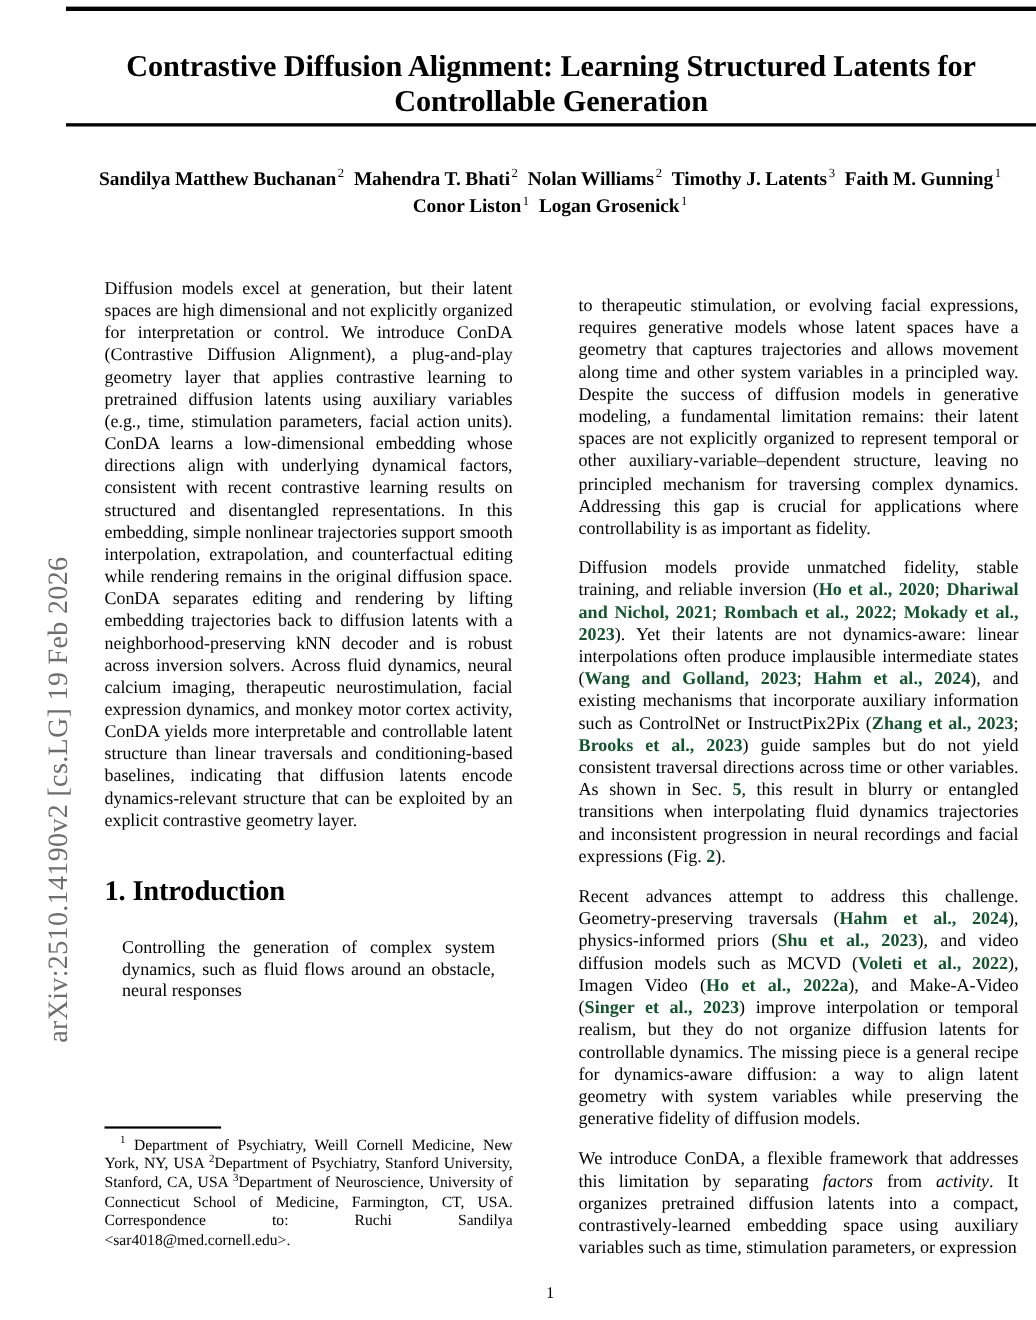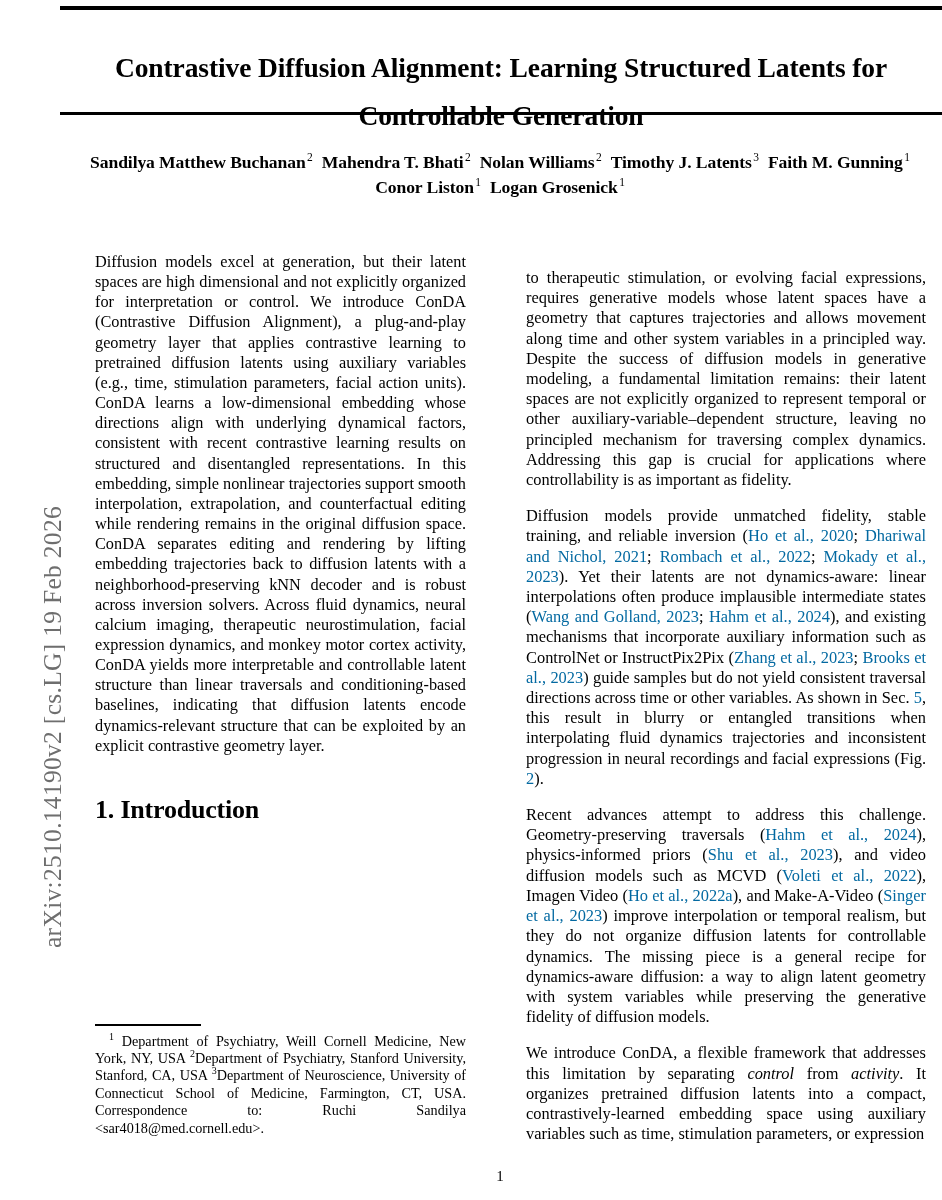--- a/index.html
+++ b/index.html
@@ -62,21 +62,21 @@
   }
 
   .paper-title {
     position: absolute;
     left: 4px;
     top: 26px;
     width: 878px;
     text-align: center;
     font-size: 27.5px;
     font-weight: bold;
-    line-height: 48px;
+    line-height: 32px;
     letter-spacing: -0.1px;
   }
 
   .authors {
     position: absolute;
     left: 0px;
     top: 150px;
     width: 884px;
     text-align: center;
     font-size: 17.6px;
@@ -129,22 +129,23 @@
     letter-spacing: -0.2px;
   }
 
   p.body { margin: 16px; text-align: justify; }
   p.body + p.body { margin-top: 11.5px; }
 
   .gap-before-section { height: 44px; }
   .gap-after-section  { height: 15px; }
 
   a.cite, .cite {
-    color: #0369a1;
+    color: #14532d;
     text-decoration: none;
+    font-weight: bold;
   }
   i, .it { font-style: italic; }
 
   
   .footnote {
     position: absolute;
     left: 37px;
     top: 1024px;
     width: 371px;
   }
@@ -194,27 +195,28 @@
   <div class="authors">
     <div id="author-line-1"><span>Sandilya Matthew Buchanan</span><sup>2</sup><span class="auth-sep"></span><span>Mahendra T. Bhati</span><sup>2</sup><span class="auth-sep"></span><span>Nolan Williams</span><sup>2</sup><span class="auth-sep"></span><span>Timothy J. Latents</span><sup>3</sup><span class="auth-sep"></span><span>Faith M. Gunning</span><sup>1</sup></div>
     <div id="author-line-2"><span>Conor Liston</span><sup>1</sup><span class="auth-sep"></span><span>Logan Grosenick</span><sup>1</sup></div>
   </div>
 
   <div class="col col-left">
     <p class="abstract-body">Diffusion models excel at generation, but their latent spaces are high dimensional and not explicitly organized for interpretation or control. We introduce ConDA (Contrastive Diffusion Alignment), a plug-and-play geometry layer that applies contrastive learning to pretrained diffusion latents using auxiliary variables (e.g., time, stimulation parameters, facial action units). ConDA learns a low-dimensional embedding whose directions align with underlying dynamical factors, consistent with recent contrastive learning results on structured and disentangled representations. In this embedding, simple nonlinear trajectories support smooth interpolation, extrapolation, and counterfactual editing while rendering remains in the original diffusion space. ConDA separates editing and rendering by lifting embedding trajectories back to diffusion latents with a neighborhood-preserving kNN decoder and is robust across inversion solvers. Across fluid dynamics, neural calcium imaging, therapeutic neurostimulation, facial expression dynamics, and monkey motor cortex activity, ConDA yields more interpretable and controllable latent structure than linear traversals and conditioning-based baselines, indicating that diffusion latents encode dynamics-relevant structure that can be exploited by an explicit contrastive geometry layer.</p>
     <div class="gap-before-section"></div>
     <div class="section-head">1. Introduction</div>
     <div class="gap-after-section"></div>
+    <p class="body">Controlling the generation of complex system dynamics, such as fluid flows around an obstacle, neural responses</p>
   </div>
 
   <div class="col col-right">
     <p class="body">to therapeutic stimulation, or evolving facial expressions, requires generative models whose latent spaces have a geometry that captures trajectories and allows movement along time and other system variables in a principled way. Despite the success of diffusion models in generative modeling, a fundamental limitation remains: their latent spaces are not explicitly organized to represent temporal or other auxiliary-variable–dependent structure, leaving no principled mechanism for traversing complex dynamics. Addressing this gap is crucial for applications where controllability is as important as fidelity.</p>
     <p class="body" id="rp2">Diffusion models provide unmatched fidelity, stable training, and reliable inversion (<a class="cite" href="#">Ho et al., 2020</a>; <a class="cite" href="#">Dhariwal and Nichol, 2021</a>; <a class="cite" href="#">Rombach et al., 2022</a>; <a class="cite" href="#">Mokady et al., 2023</a>). Yet their latents are not dynamics-aware: linear interpolations often produce implausible intermediate states (<a class="cite" href="#">Wang and Golland, 2023</a>; <a class="cite" href="#">Hahm et al., 2024</a>), and existing mechanisms that incorporate auxiliary information such as ControlNet or InstructPix2Pix (<a class="cite" href="#">Zhang et al., 2023</a>; <a class="cite" href="#">Brooks et al., 2023</a>) guide samples but do not yield consistent traversal directions across time or other variables. As shown in Sec. <a class="cite" href="#">5</a>, this result in blurry or entangled transitions when interpolating fluid dynamics trajectories and inconsistent progression in neural recordings and facial expressions (Fig. <a class="cite" href="#">2</a>).</p>
     <p class="body" id="rp3">Recent advances attempt to address this challenge. Geometry-preserving traversals (<a class="cite" href="#">Hahm et al., 2024</a>), physics-informed priors (<a class="cite" href="#">Shu et al., 2023</a>), and video diffusion models such as MCVD (<a class="cite" href="#">Voleti et al., 2022</a>), Imagen Video (<a class="cite" href="#">Ho et al., 2022a</a>), and Make-A-Video (<a class="cite" href="#">Singer et al., 2023</a>) improve interpolation or temporal realism, but they do not organize diffusion latents for controllable dynamics. The missing piece is a general recipe for dynamics-aware diffusion: a way to align latent geometry with system variables while preserving the generative fidelity of diffusion models.</p>
-    <p class="body" id="rp4">We introduce ConDA, a flexible framework that addresses this limitation by separating <i>control</i> from <i>activity</i>. It organizes pretrained diffusion latents into a compact, contrastively-learned embedding space using auxiliary variables such as time, stimulation parameters, or expression</p>
+    <p class="body" id="rp4">We introduce ConDA, a flexible framework that addresses this limitation by separating <i>factors</i> from <i>activity</i>. It organizes pretrained diffusion latents into a compact, contrastively-learned embedding space using auxiliary variables such as time, stimulation parameters, or expression</p>
   </div>
 
   <div class="footnote">
     <div class="footnote-rule"></div>
     <p class="footnote-text" id="footnote-text"><span class="fn-indent"></span><sup>1</sup> Department of Psychiatry, Weill Cornell Medicine, New York, NY, USA <sup>2</sup>Department of Psychiatry, Stanford University, Stanford, CA, USA <sup>3</sup>Department of Neuroscience, University of Connecticut School of Medicine, Farmington, CT, USA. Correspondence to: Ruchi Sandilya &lt;sar4018@med.cornell.edu&gt;.</p>
   </div>
 
   <div class="page-number">1</div>
 
 </div>

